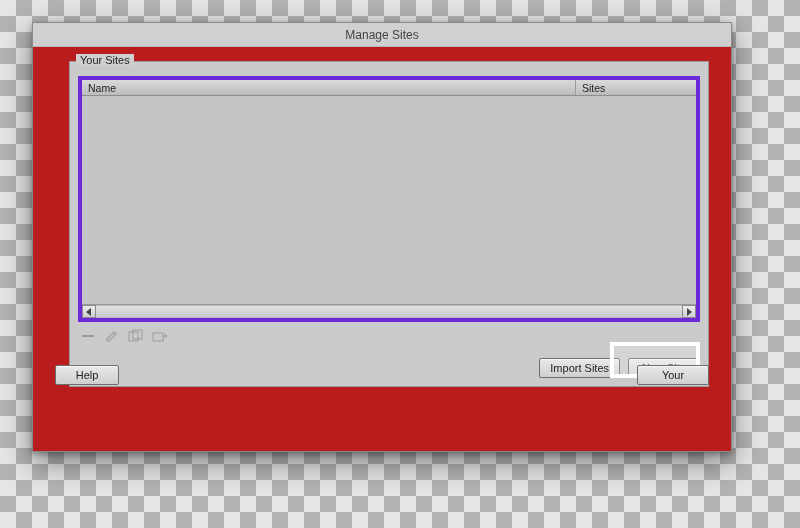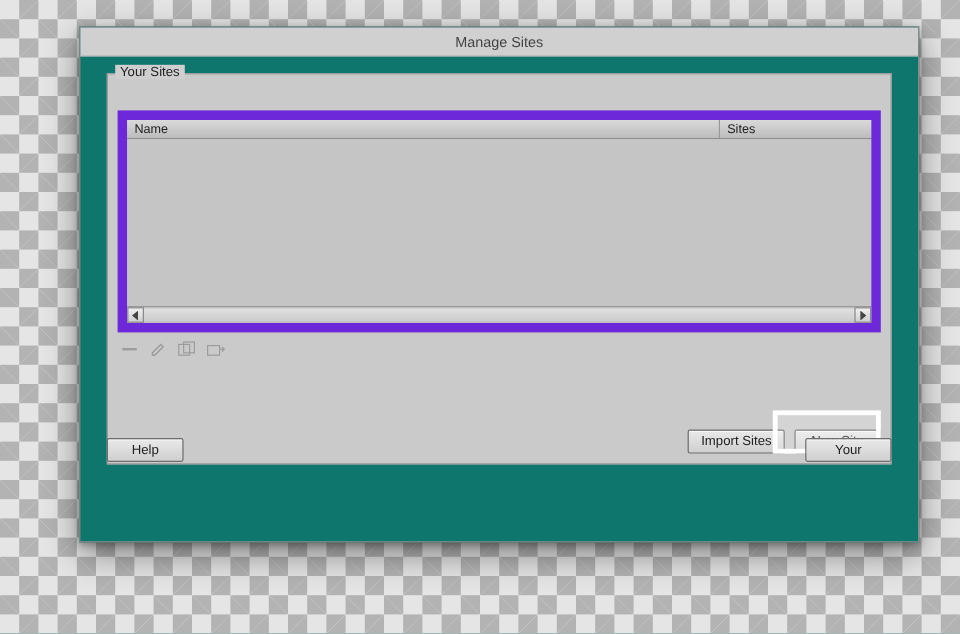--- a/index.html
+++ b/index.html
@@ -12,64 +12,64 @@
       linear-gradient(45deg, #b3b3b3 25%, transparent 25%),
       linear-gradient(-45deg, #b3b3b3 25%, transparent 25%),
       linear-gradient(45deg, transparent 75%, #b3b3b3 75%),
       linear-gradient(-45deg, transparent 75%, #b3b3b3 75%);
     background-size: 32px 32px;
     background-position: 0 0, 0 16px, 16px -16px, -16px 0px;
     background-color: #e5e5e5;
   }
   .dialog {
     position: absolute;
-    left: 66px;
+    left: 32px;
     top: 22px;
     width: 700px;
     height: 430px;
-    background: #0f766e;
+    background: #b91c1c;
     border: 1px solid #8a8a8a;
     box-shadow: 0 10px 28px rgba(0,0,0,0.45), 0 2px 6px rgba(0,0,0,0.3);
   }
   .titlebar {
     height: 24px;
     line-height: 24px;
     text-align: center;
     font-size: 12px;
     color: #444;
     background: #d0d0d0;
     border-bottom: 1px solid #b8b8b8;
   }
   .content {
     position: relative;
-    padding: 14px 22px 12px 22px;
+    padding: 14px 22px 12px 36px;
   }
   .groupbox {
     border: 1px solid #9a9a9a;
     background: #cacaca;
     position: relative;
     padding: 8px 8px 8px 8px;
     height: 326px;
   }
   .group-label {
     position: absolute;
     top: -8px;
     left: 6px;
     background: #cfcfcf;
     padding: 0 4px;
     font-size: 11px;
     color: #222;
   }
   .table-wrap {
-    border: 8px solid #6d28d9;
+    border: 4px solid #6d28d9;
     background: #c5c5c5;
-    height: 185px;
+    height: 246px;
     display: flex;
     flex-direction: column;
-    margin-top: 22px;
+    margin-top: 6px;
   }
   .thead {
     display: flex;
     height: 16px;
     background: linear-gradient(#dadada,#bcbcbc);
     border-bottom: 1px solid #8e8e8e;
     font-size: 10.5px;
   }
   .th {
     border-right: 1px solid #9a9a9a;

